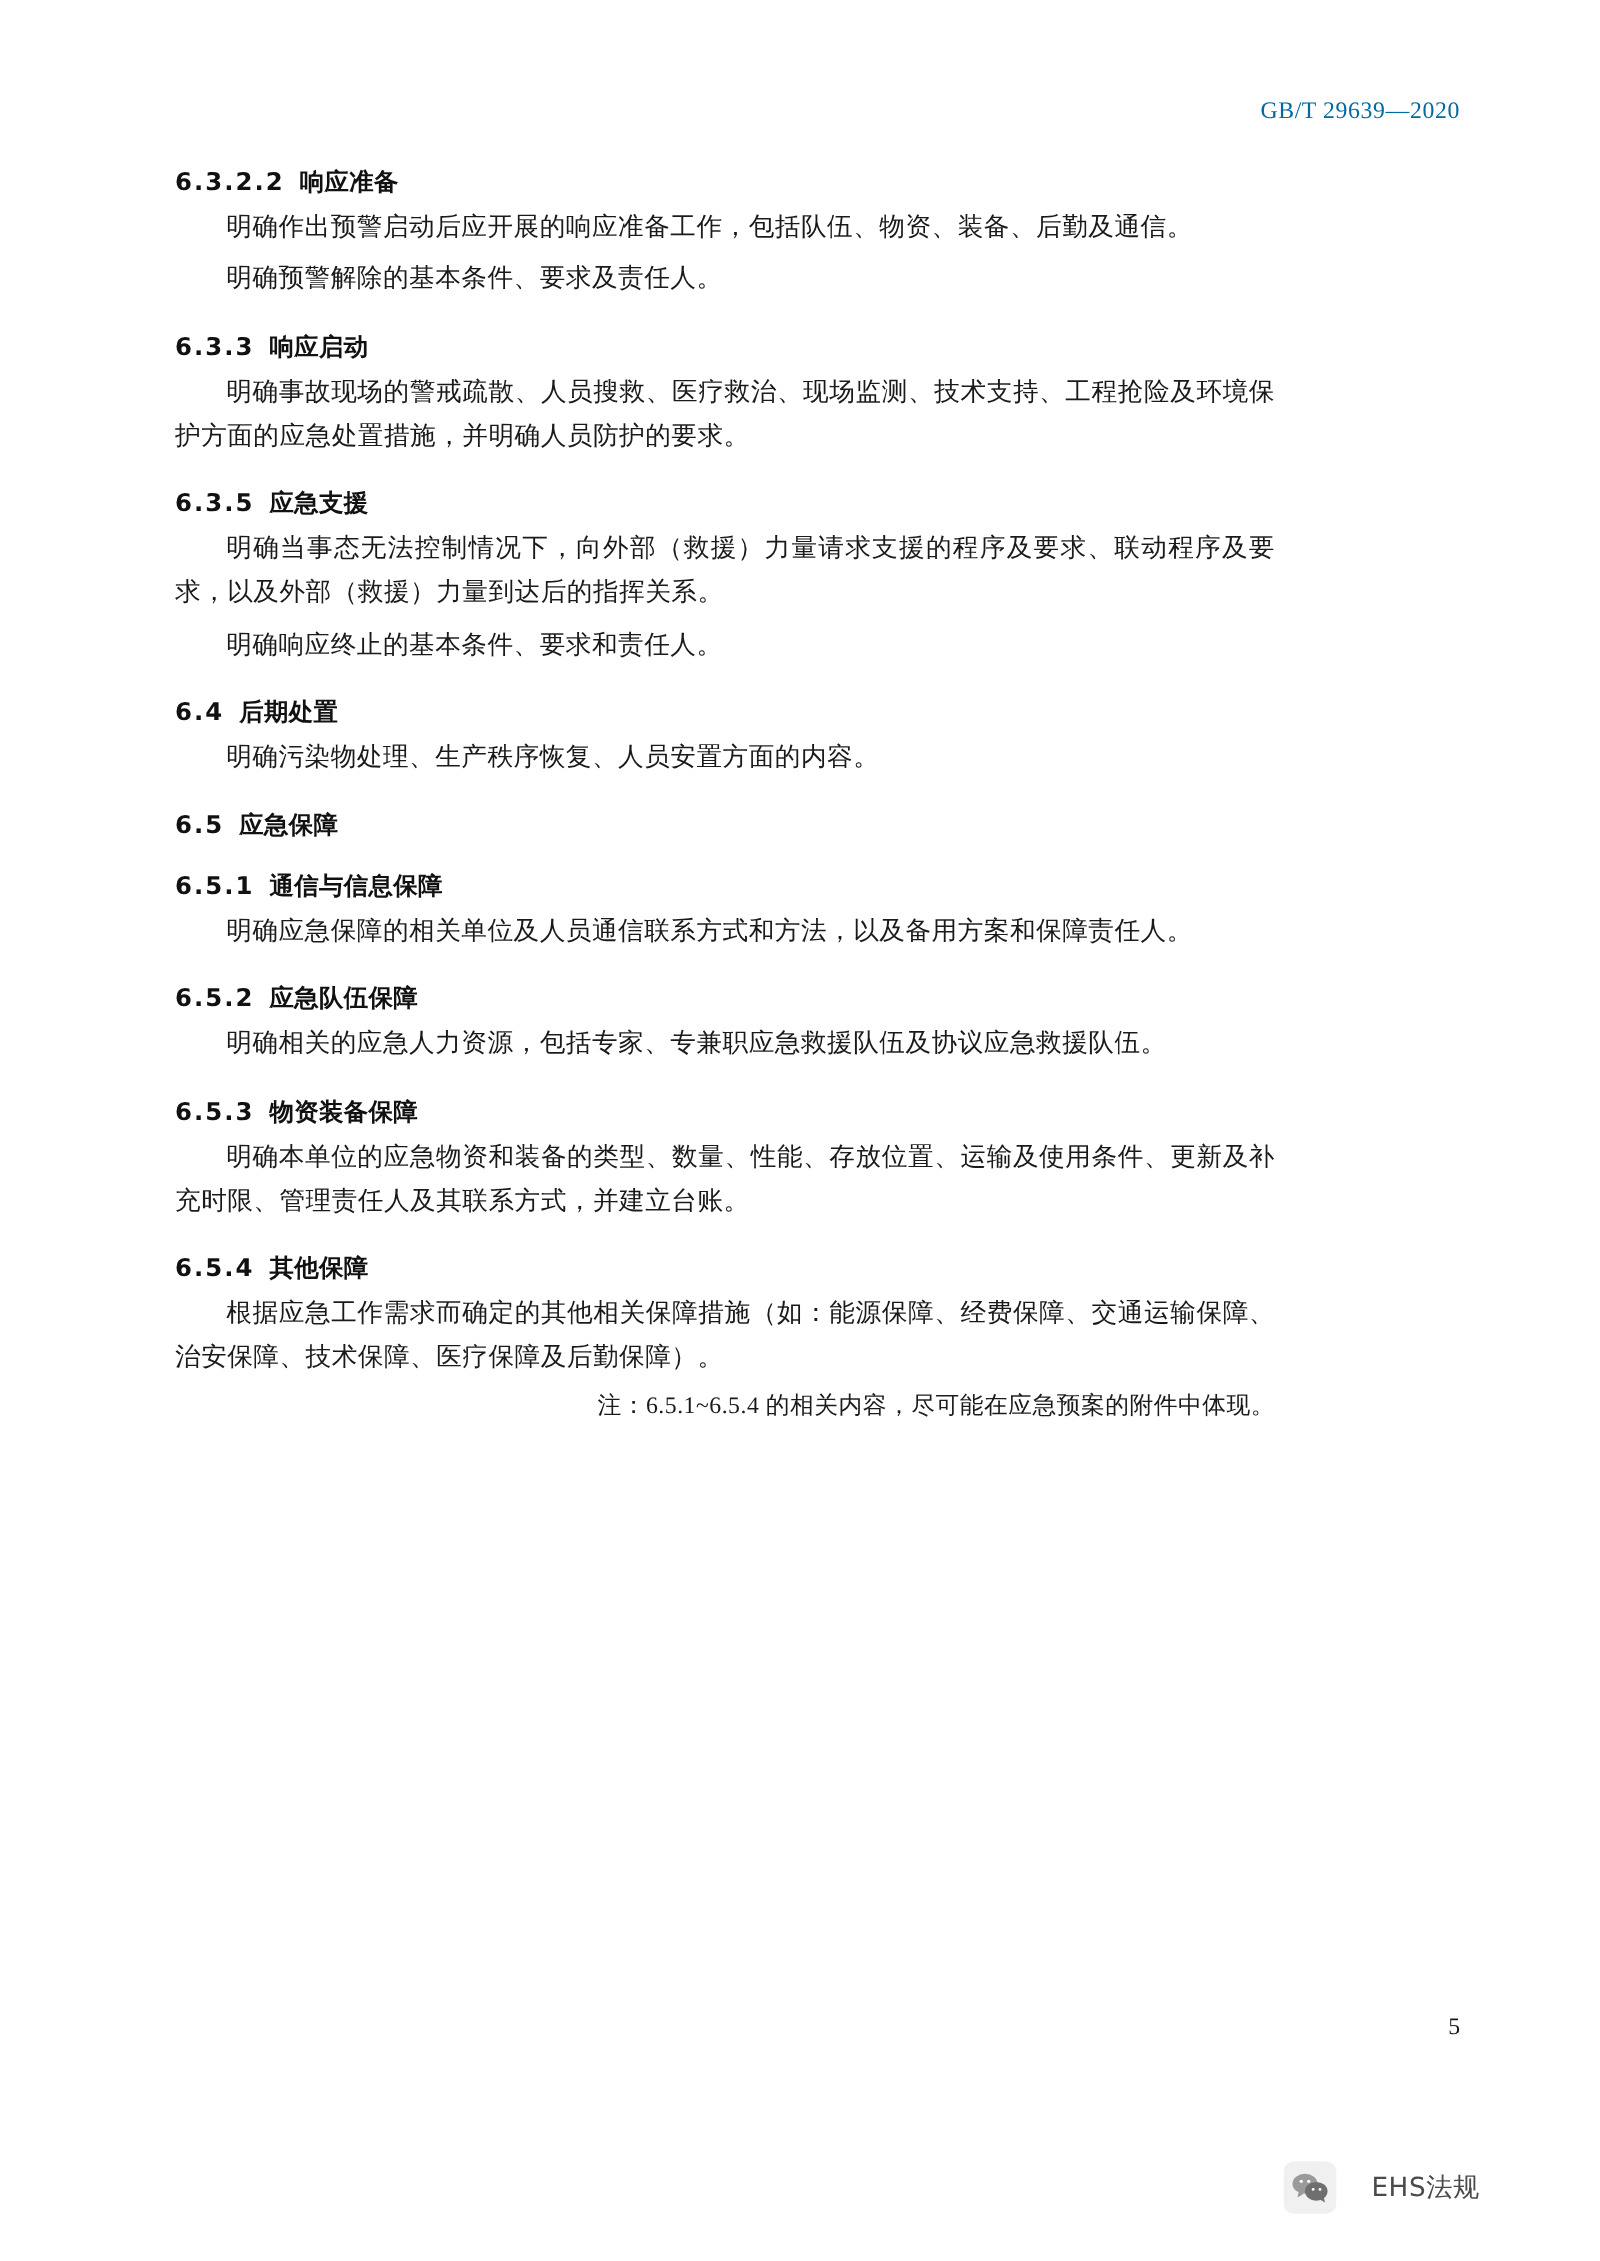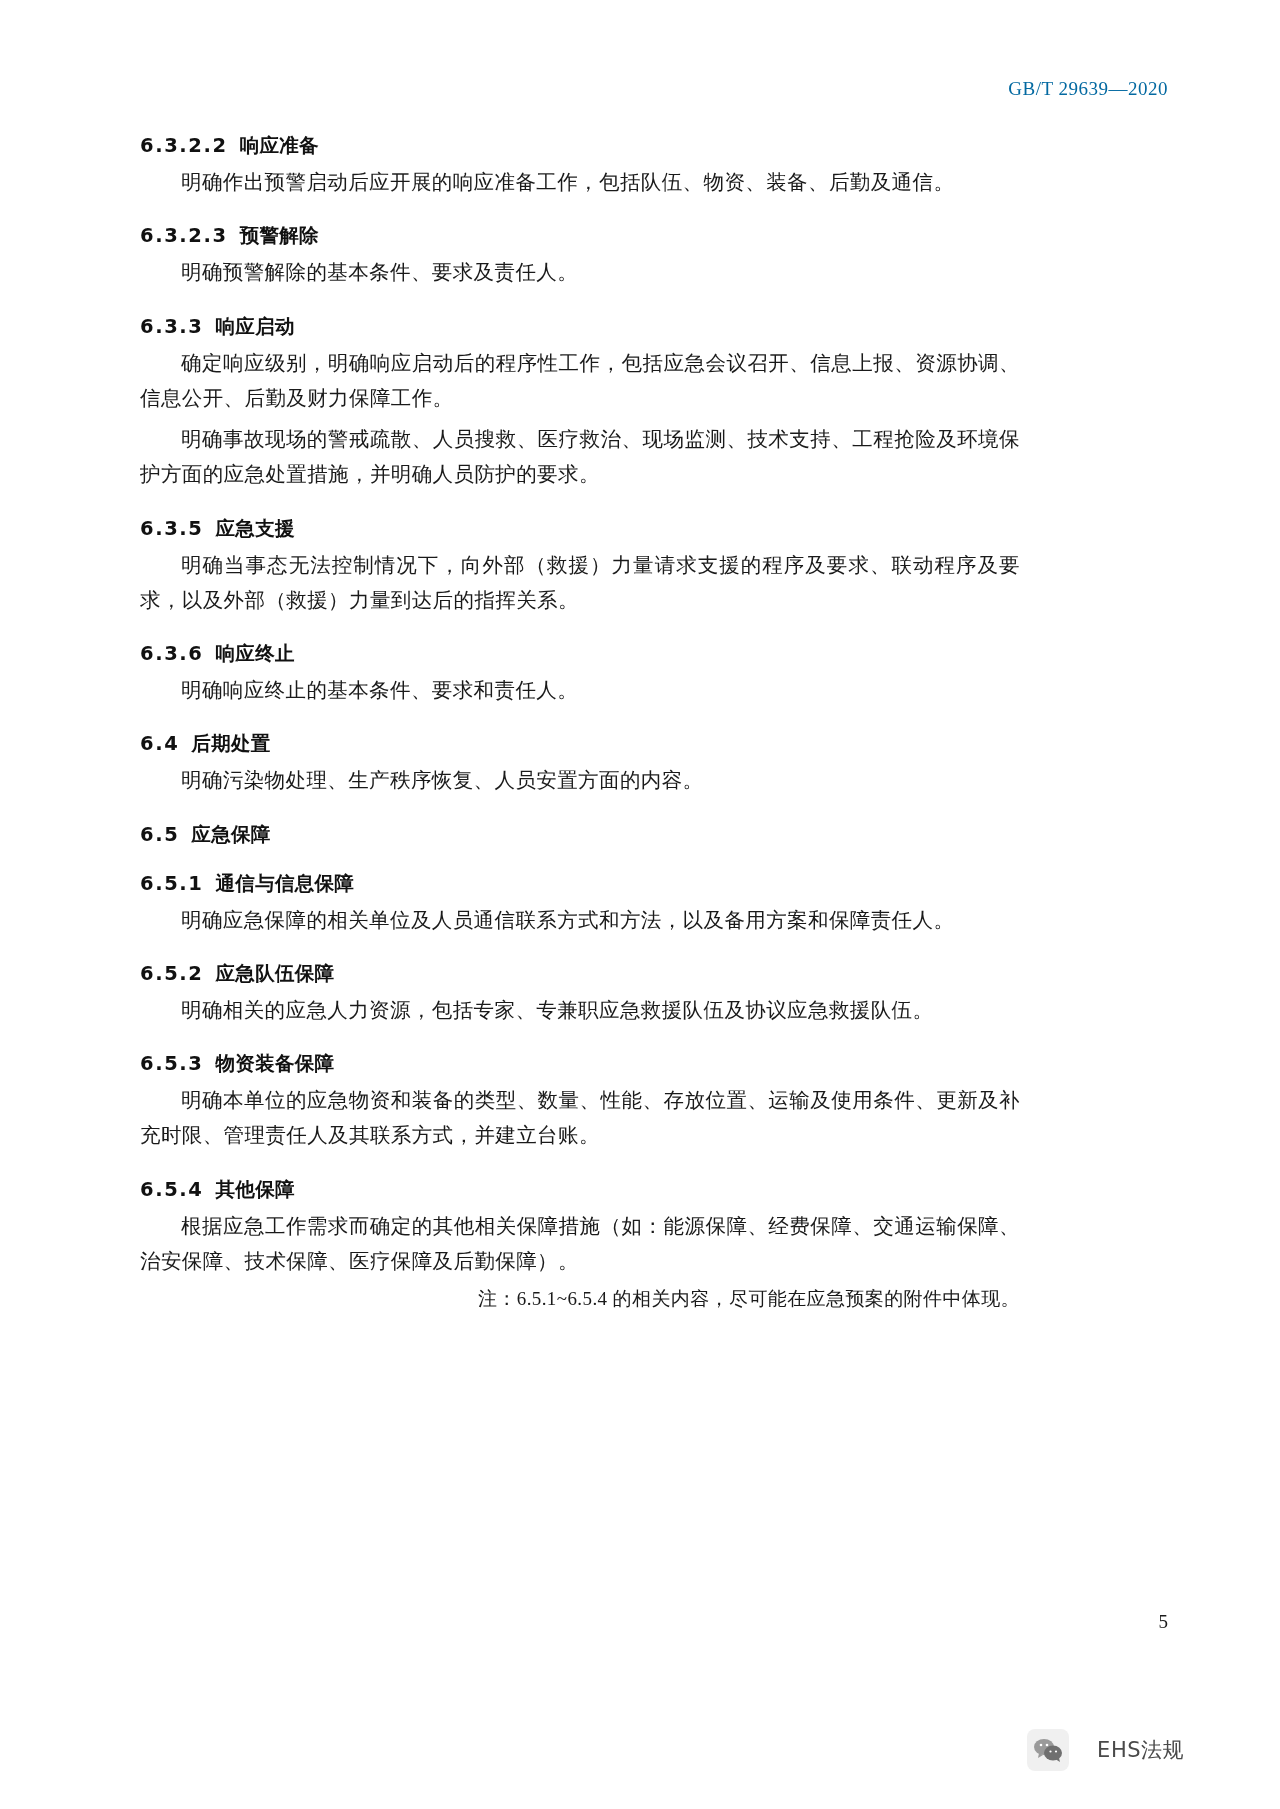--- a/index.html
+++ b/index.html
@@ -112,40 +112,33 @@
 
   <div class="header">GB/T 29639—2020</div>
 
   <div class="content">
 
     <div class="heading">
       <span class="num">6.3.2.2</span><span class="gap-wide"></span><span>响应准备</span>
     </div>
     <p class="para">明确作出预警启动后应开展的响应准备工作，包括队伍、物资、装备、后勤及通信。</p>
 
-    <div class="heading">
-      <span class="num">6.3.2.3</span><span class="gap-wide"></span><span>预警解除</span>
-    </div>
     <p class="para">明确预警解除的基本条件、要求及责任人。</p>
 
     <div class="heading">
       <span class="num">6.3.3</span><span class="gap-wide"></span><span>响应启动</span>
     </div>
-    <p class="para">确定响应级别，明确响应启动后的程序性工作，包括应急会议召开、信息上报、资源协调、信息公开、后勤及财力保障工作。</p>
 
     <p class="para">明确事故现场的警戒疏散、人员搜救、医疗救治、现场监测、技术支持、工程抢险及环境保护方面的应急处置措施，并明确人员防护的要求。</p>
 
     <div class="heading">
       <span class="num">6.3.5</span><span class="gap-wide"></span><span>应急支援</span>
     </div>
     <p class="para">明确当事态无法控制情况下，向外部（救援）力量请求支援的程序及要求、联动程序及要求，以及外部（救援）力量到达后的指挥关系。</p>
 
-    <div class="heading">
-      <span class="num">6.3.6</span><span class="gap-wide"></span><span>响应终止</span>
-    </div>
     <p class="para">明确响应终止的基本条件、要求和责任人。</p>
 
     <div class="heading">
       <span class="num">6.4</span><span class="gap-wide"></span><span>后期处置</span>
     </div>
     <p class="para">明确污染物处理、生产秩序恢复、人员安置方面的内容。</p>
 
     <div class="heading">
       <span class="num">6.5</span><span class="gap-wide"></span><span>应急保障</span>
     </div>

